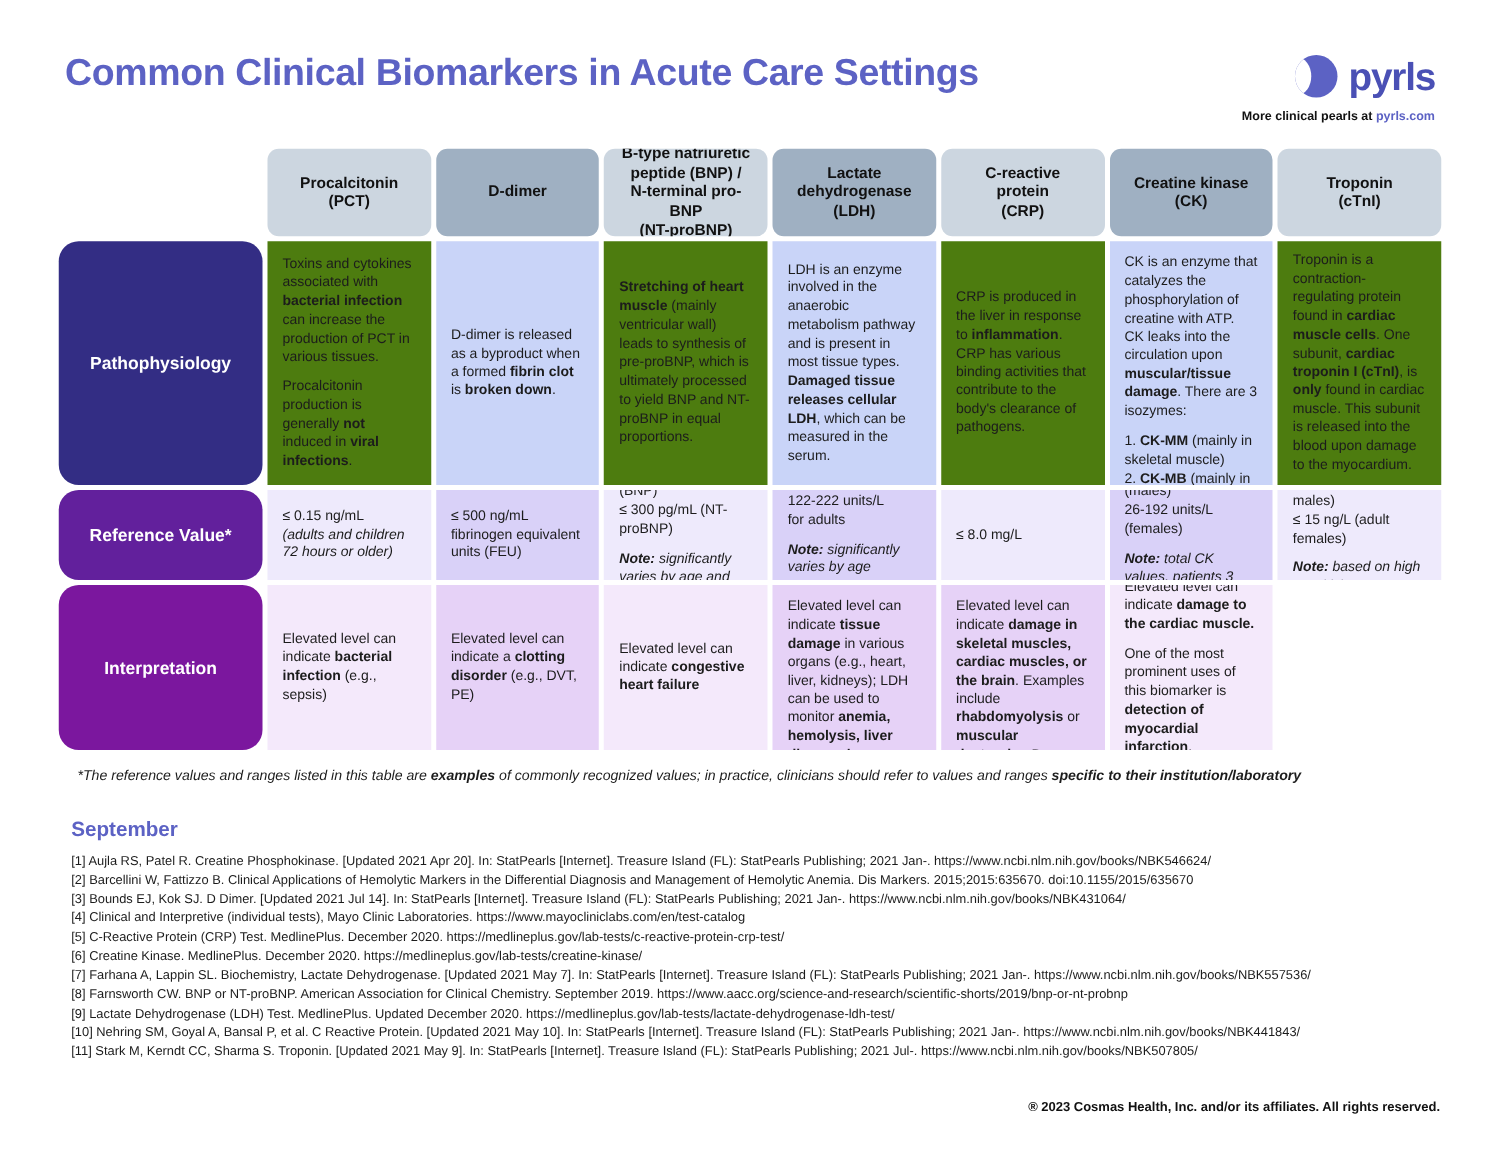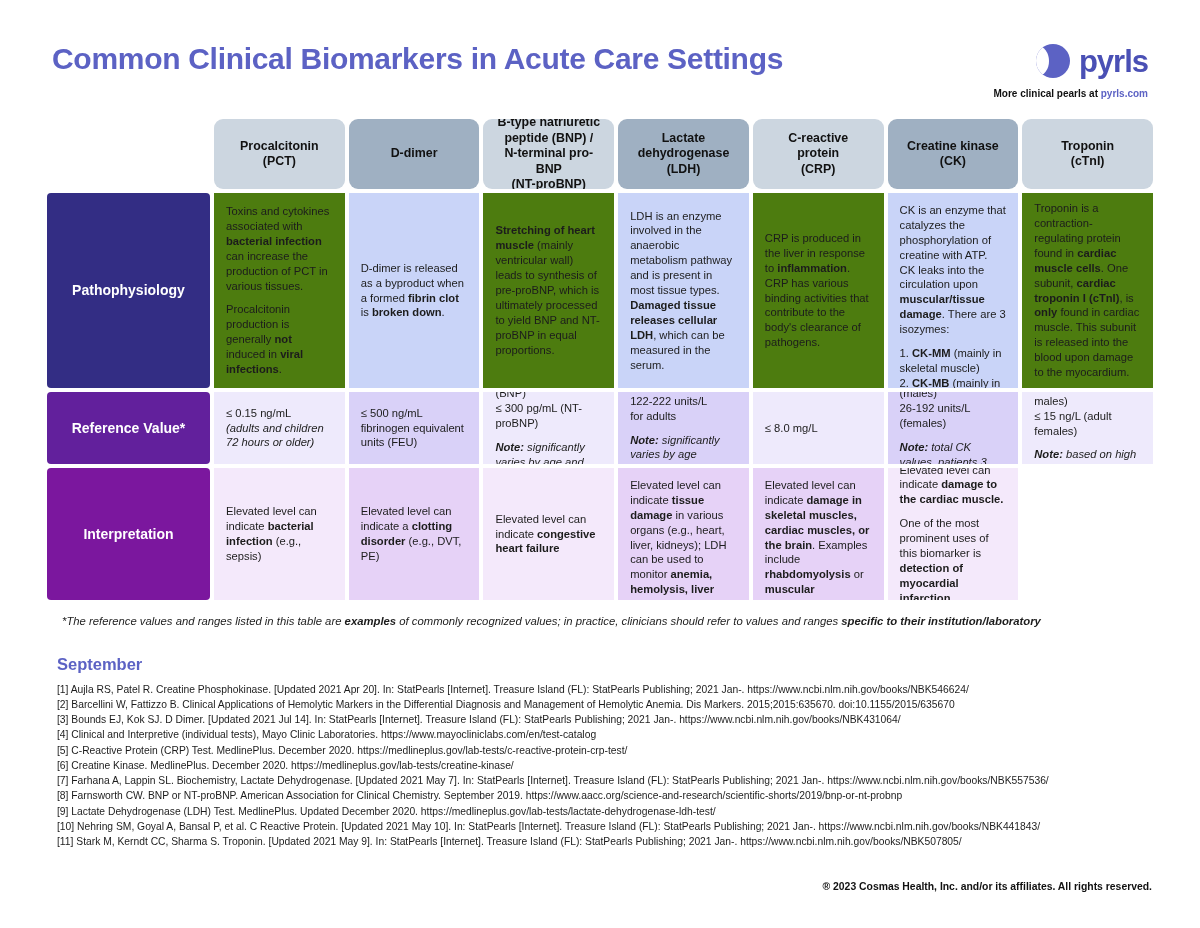--- a/index.html
+++ b/index.html
@@ -110,21 +110,21 @@
     font-weight: bold;
     font-size: 12.4px;
     line-height: 1.25;
     color: #111111;
     padding: 8px 8px;
   }
   .colhead.a { background: #ccd6e0; }
   .colhead.b { background: #9fb0c2; }
 
   .rowhead {
-    border-radius: 4px;
+    border-radius: 16px;
     display: flex;
     align-items: center;
     justify-content: center;
     text-align: center;
     font-weight: bold;
     font-size: 14px;
     color: #ffffff;
     padding: 8px;
   }
   .rowhead.r1 { background: #332d84; }
@@ -339,19 +339,19 @@
       <div>[1] Aujla RS, Patel R. Creatine Phosphokinase. [Updated 2021 Apr 20]. In: StatPearls [Internet]. Treasure Island (FL): StatPearls Publishing; 2021 Jan-. https://www.ncbi.nlm.nih.gov/books/NBK546624/</div>
       <div>[2] Barcellini W, Fattizzo B. Clinical Applications of Hemolytic Markers in the Differential Diagnosis and Management of Hemolytic Anemia. Dis Markers. 2015;2015:635670. doi:10.1155/2015/635670</div>
       <div>[3] Bounds EJ, Kok SJ. D Dimer. [Updated 2021 Jul 14]. In: StatPearls [Internet]. Treasure Island (FL): StatPearls Publishing; 2021 Jan-. https://www.ncbi.nlm.nih.gov/books/NBK431064/</div>
       <div>[4] Clinical and Interpretive (individual tests), Mayo Clinic Laboratories. https://www.mayocliniclabs.com/en/test-catalog</div>
       <div>[5] C-Reactive Protein (CRP) Test. MedlinePlus. December 2020. https://medlineplus.gov/lab-tests/c-reactive-protein-crp-test/</div>
       <div>[6] Creatine Kinase. MedlinePlus. December 2020. https://medlineplus.gov/lab-tests/creatine-kinase/</div>
       <div>[7] Farhana A, Lappin SL. Biochemistry, Lactate Dehydrogenase. [Updated 2021 May 7]. In: StatPearls [Internet]. Treasure Island (FL): StatPearls Publishing; 2021 Jan-. https://www.ncbi.nlm.nih.gov/books/NBK557536/</div>
       <div>[8] Farnsworth CW. BNP or NT-proBNP. American Association for Clinical Chemistry. September 2019. https://www.aacc.org/science-and-research/scientific-shorts/2019/bnp-or-nt-probnp</div>
       <div>[9] Lactate Dehydrogenase (LDH) Test. MedlinePlus. Updated December 2020. https://medlineplus.gov/lab-tests/lactate-dehydrogenase-ldh-test/</div>
       <div>[10] Nehring SM, Goyal A, Bansal P, et al. C Reactive Protein. [Updated 2021 May 10]. In: StatPearls [Internet]. Treasure Island (FL): StatPearls Publishing; 2021 Jan-. https://www.ncbi.nlm.nih.gov/books/NBK441843/</div>
-      <div>[11] Stark M, Kerndt CC, Sharma S. Troponin. [Updated 2021 May 9]. In: StatPearls [Internet]. Treasure Island (FL): StatPearls Publishing; 2021 Jan-. https://www.ncbi.nlm.nih.gov/books/NBK507805/</div>
+      <div>[11] Stark M, Kerndt CC, Sharma S. Troponin. [Updated 2021 May 9]. In: StatPearls [Internet]. Treasure Island (FL): StatPearls Publishing; 2021 Jul-. https://www.ncbi.nlm.nih.gov/books/NBK507805/</div>
     </div>
   </div>
 
   <div class="copyright">® 2023 Cosmas Health, Inc. and/or its affiliates. All rights reserved.</div>
 
 </div>
 
 </body></html>

